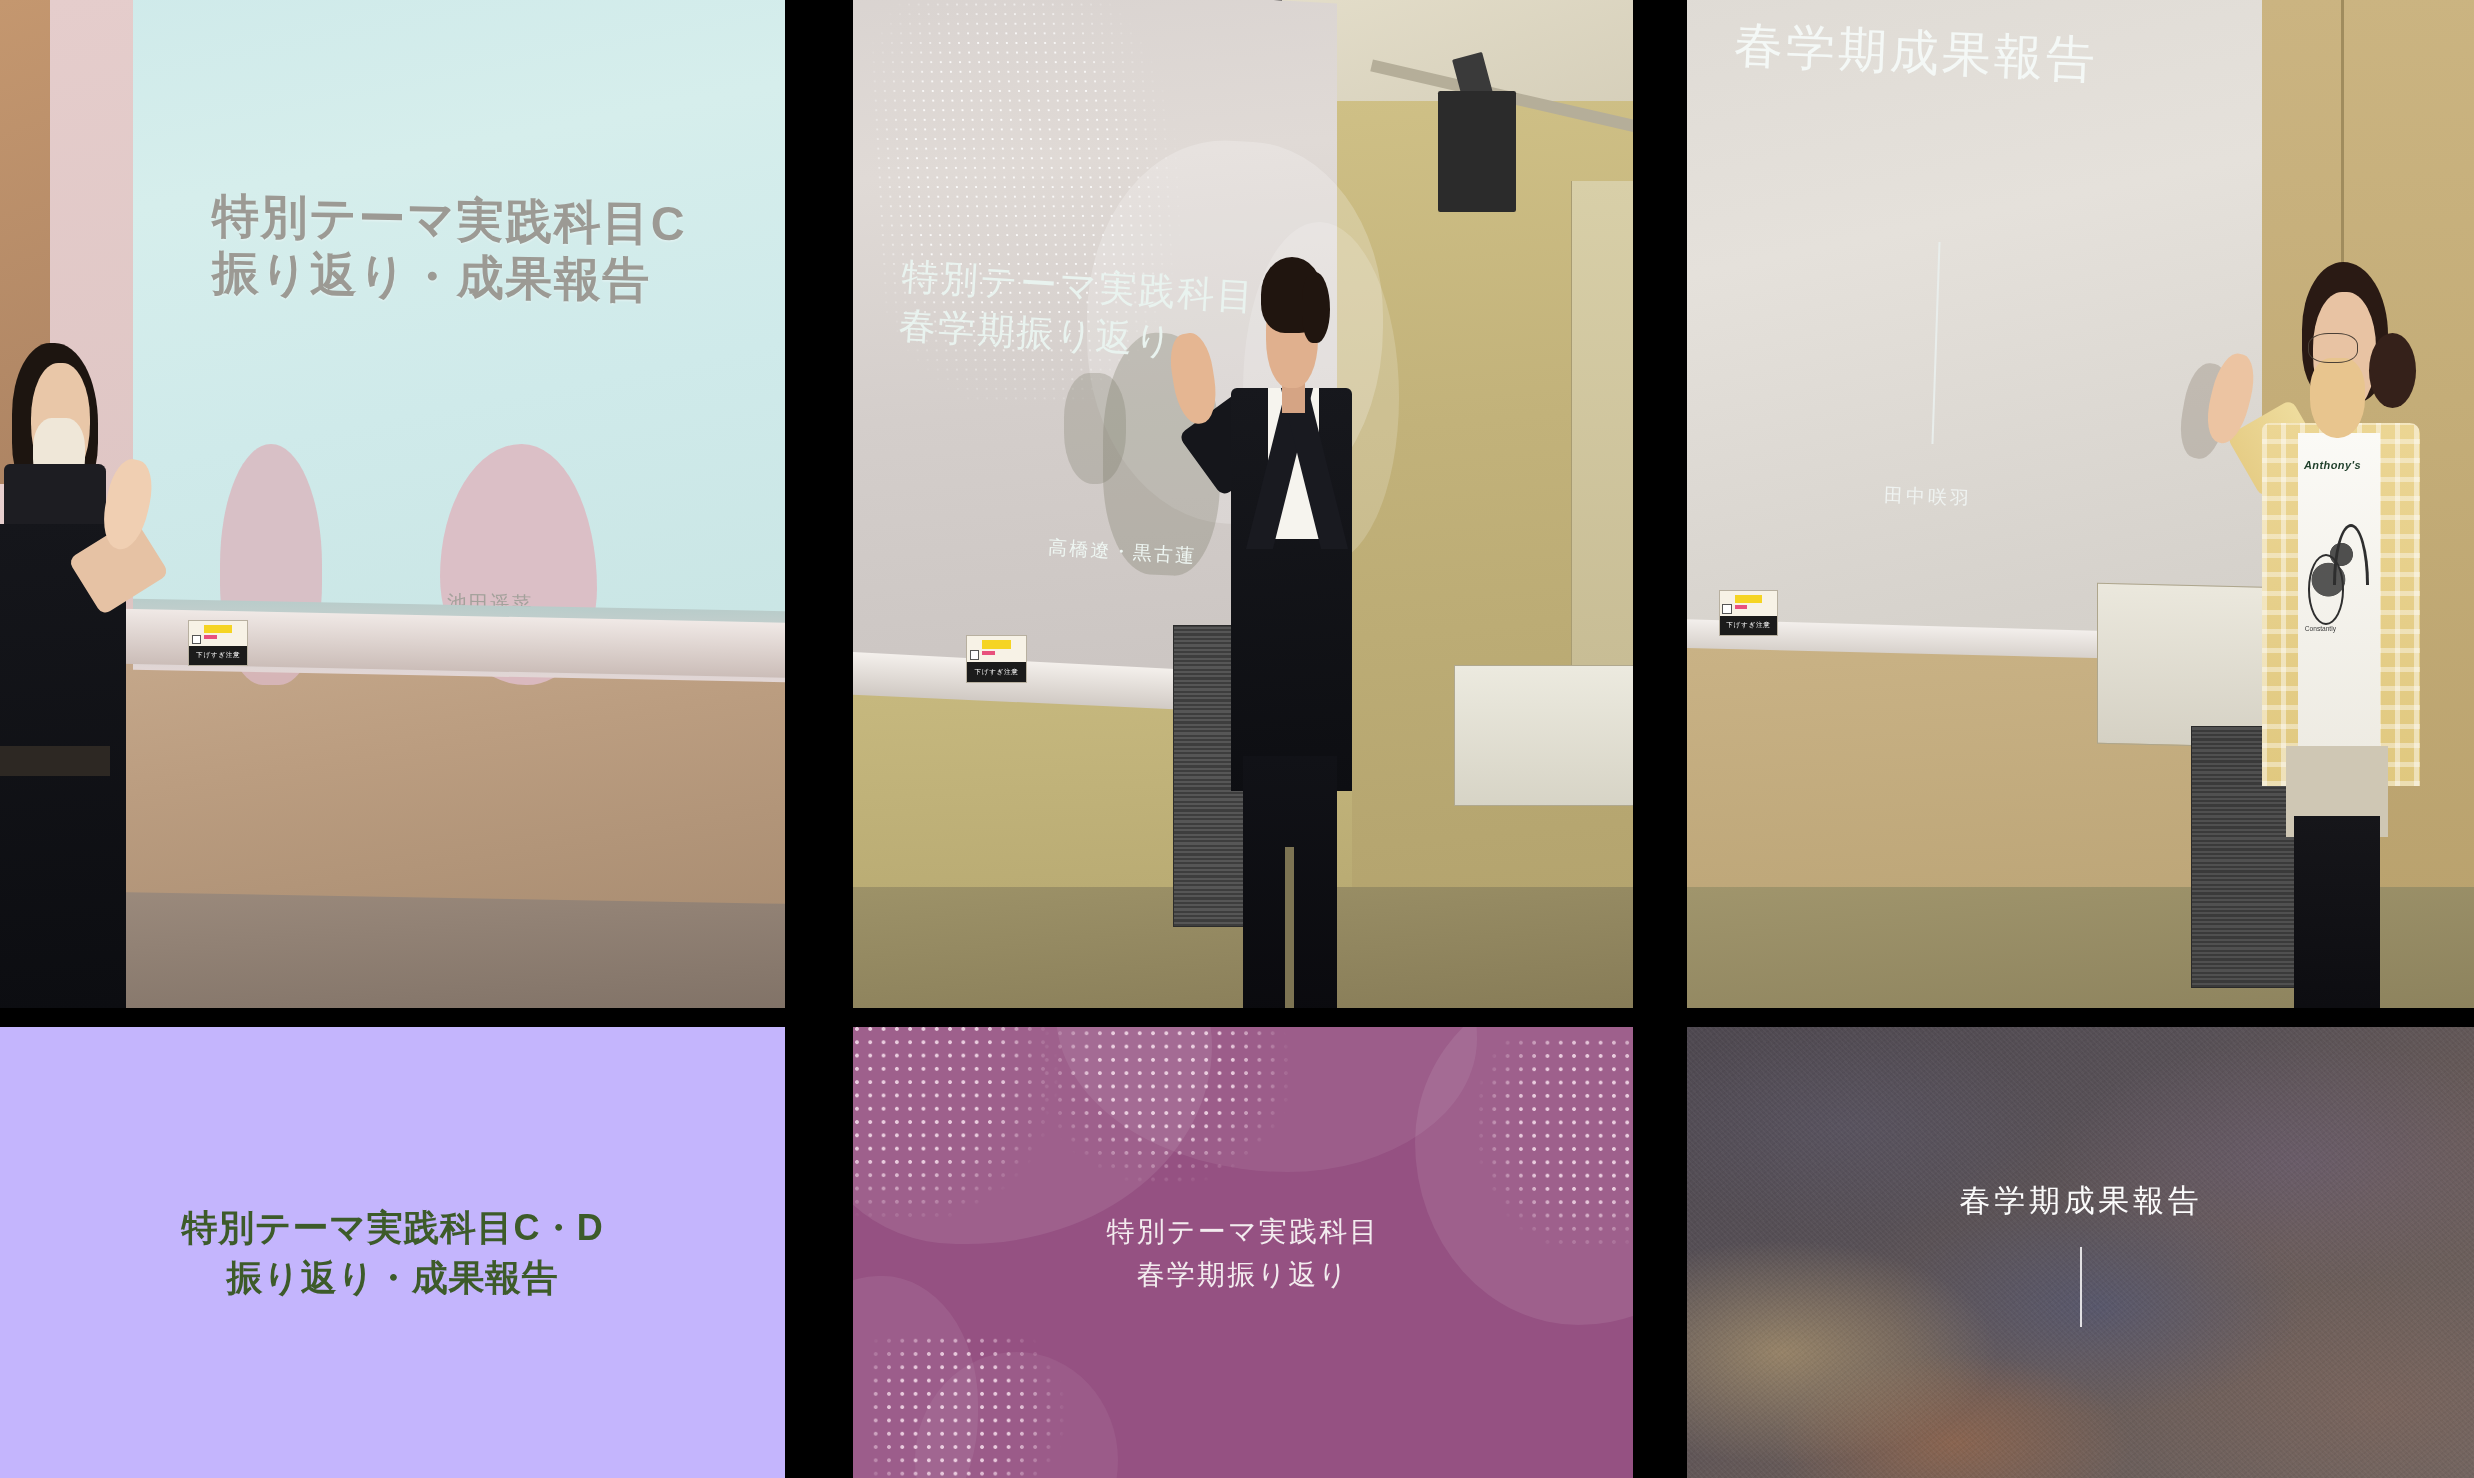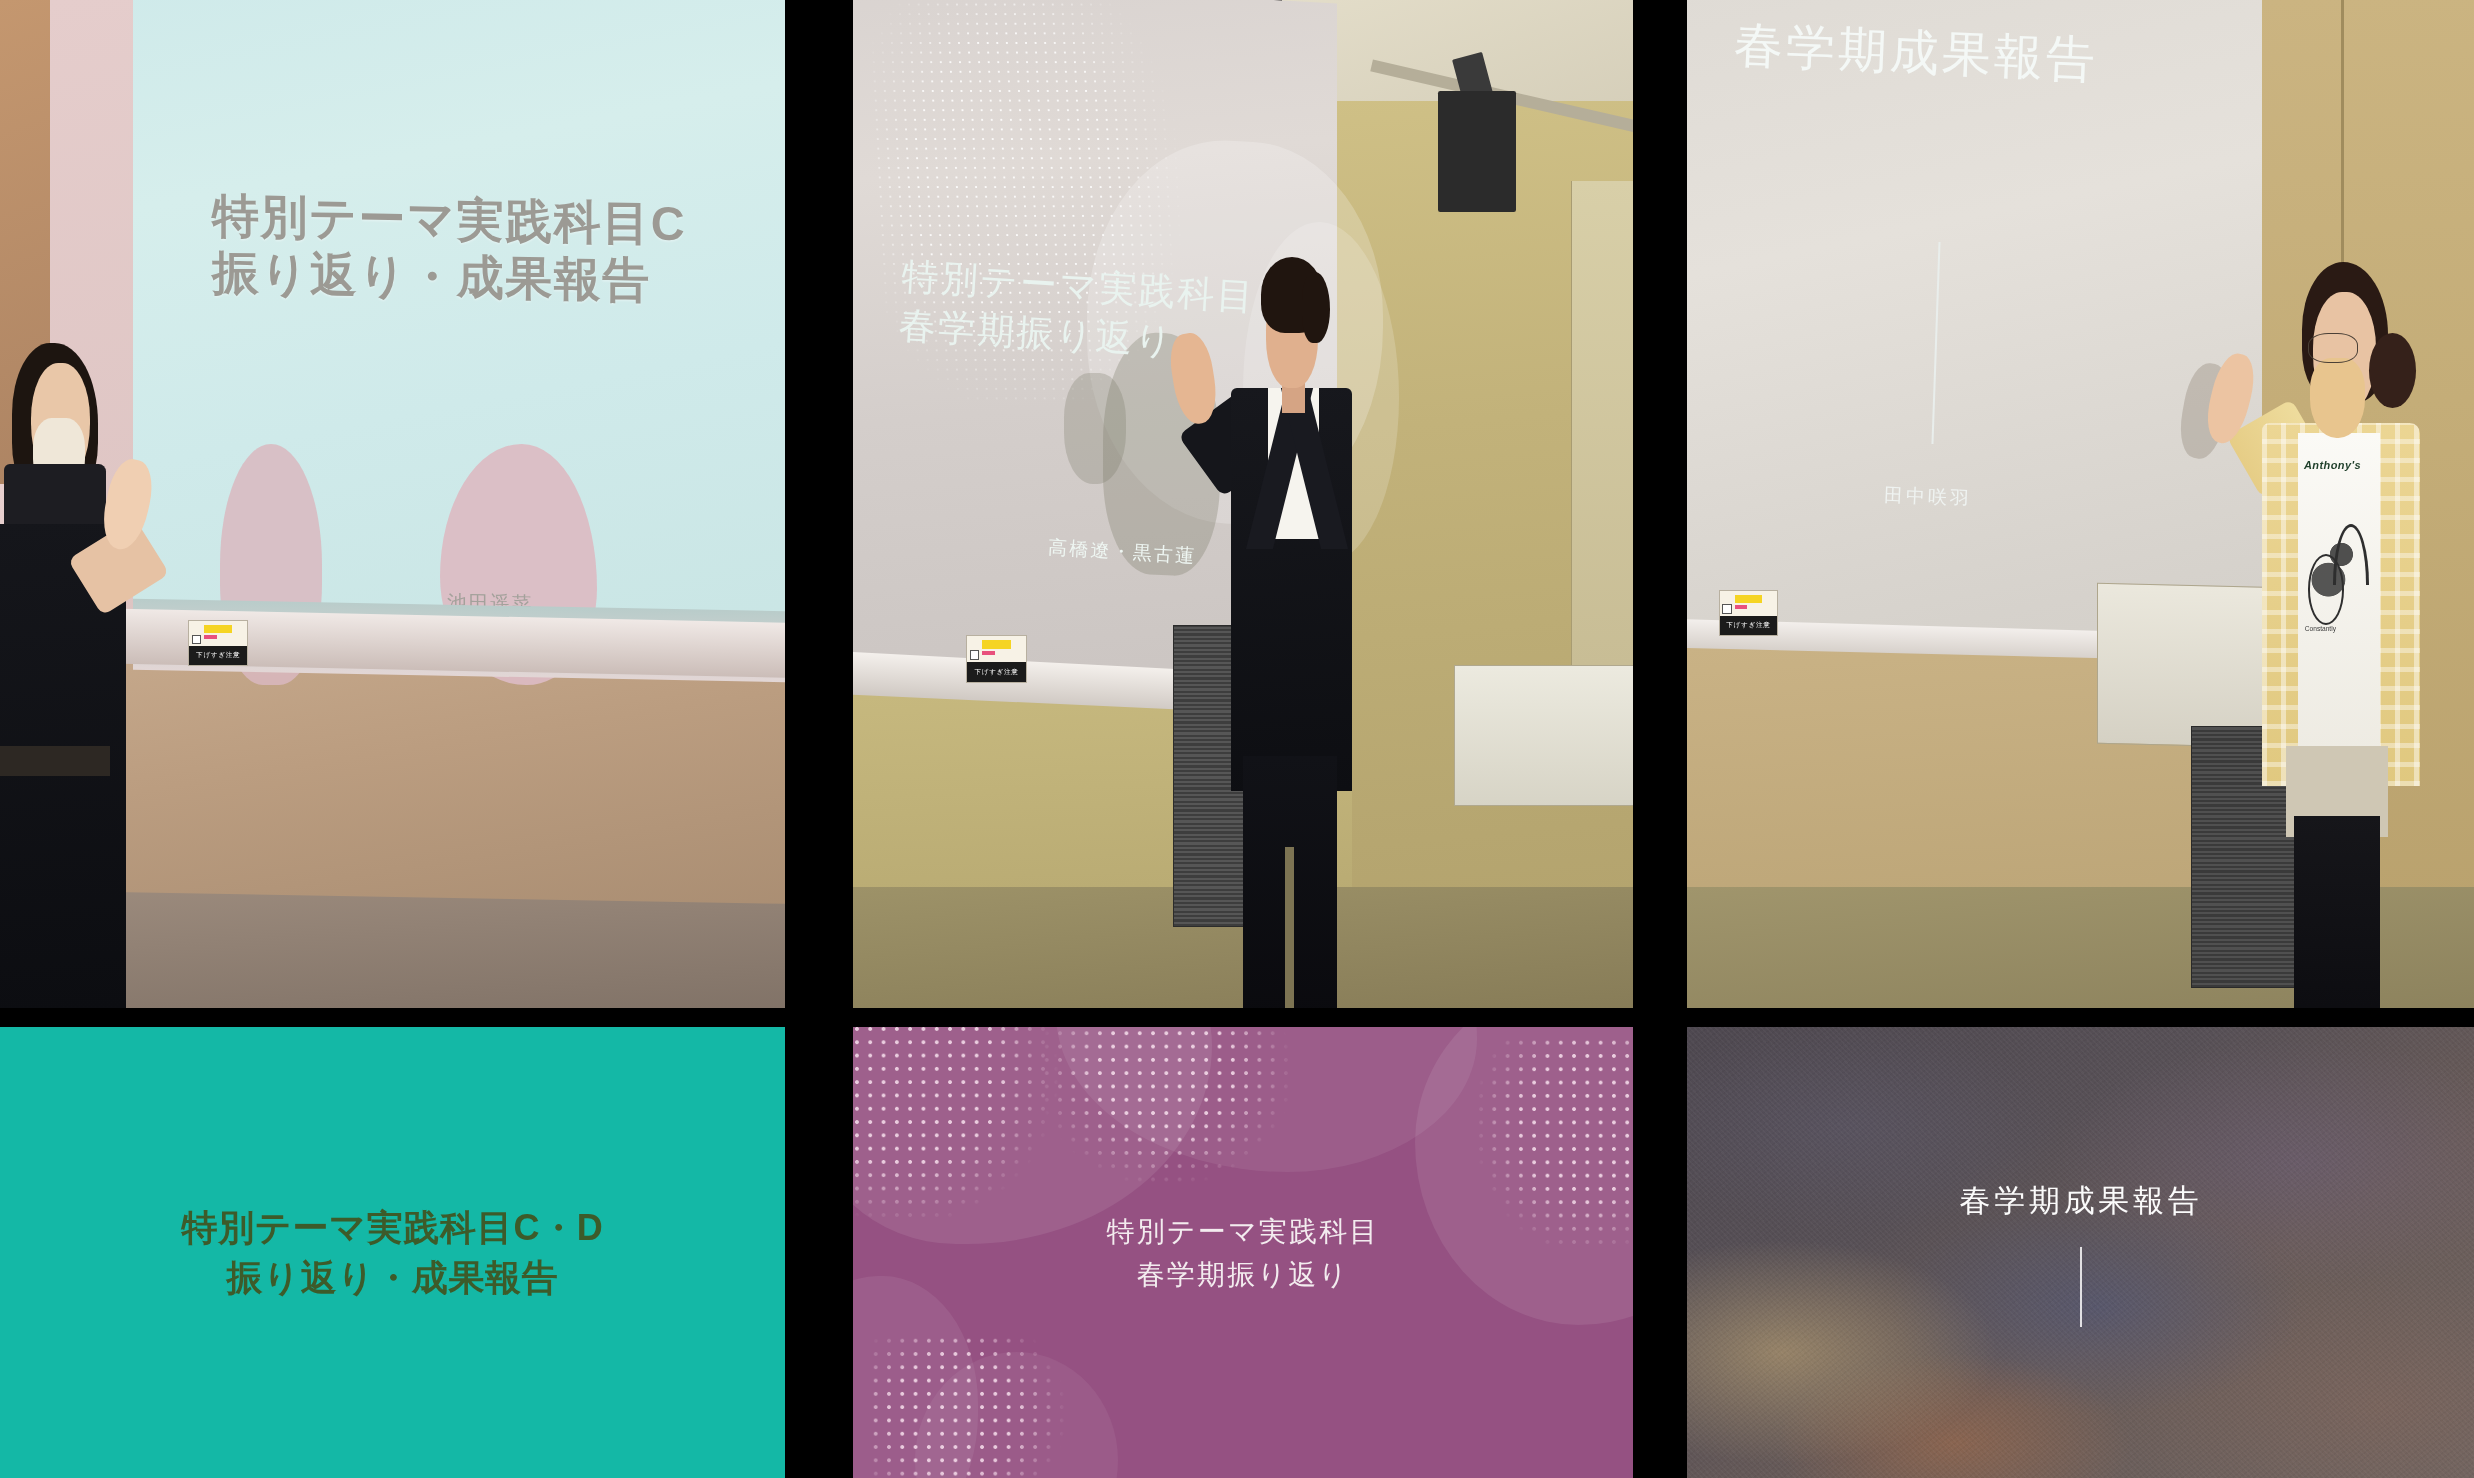--- a/index.html
+++ b/index.html
@@ -201,21 +201,21 @@
   .w-shorts       { position:absolute; left:76%; top:74%; width:13%; height:9%;
                     background:#cfc7b4; }
   .w-legs         { position:absolute; left:77%; top:81%; width:11%; height:21%;
                     background:linear-gradient(180deg,#16161a,#0c0c10); }
 
   
   .slide { position:absolute; inset:0; display:flex; align-items:center;
            justify-content:center; overflow:hidden; }
 
   
-  .s-green { background:#14b8a6; }
+  .s-green { background:#c4b5fd; }
   .s-green .s-txt { font-size:36px; font-weight:700; color:#3d5b2a; text-align:center;
                     line-height:1.38; letter-spacing:0.7px; }
 
   
   .s-purple { background:#955182; }
   .s-purple .s-txt { position:relative; z-index:4; font-size:28px; color:#f3ecef;
                      text-align:center; line-height:1.55; letter-spacing:2.2px;
                      font-weight:300; }
   .pb { position:absolute; z-index:1; }
   .pb-a { left:-6%; top:-30%; width:52%; height:78%;

